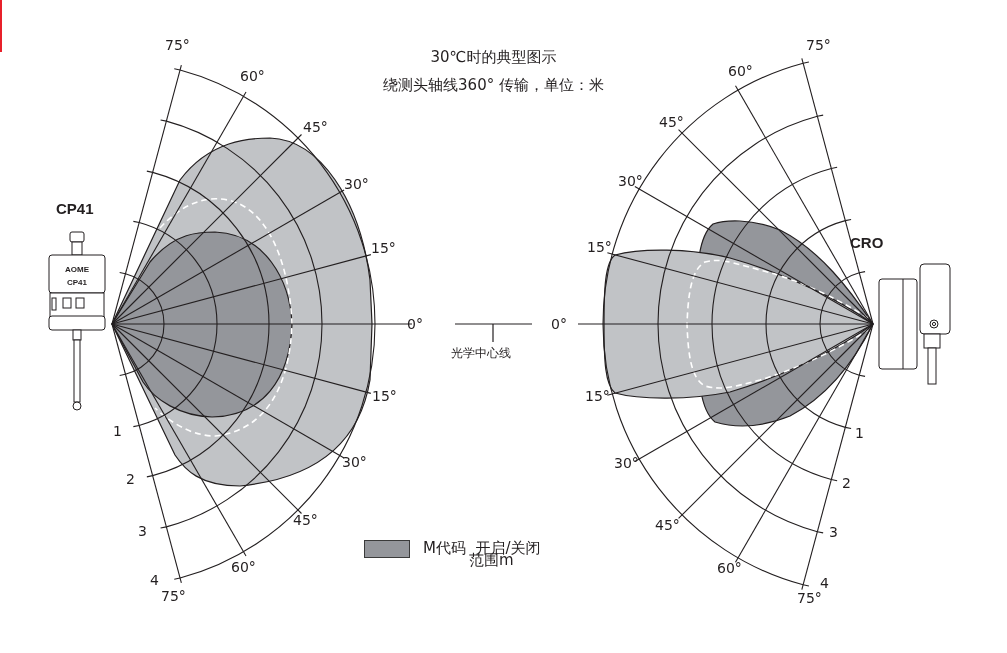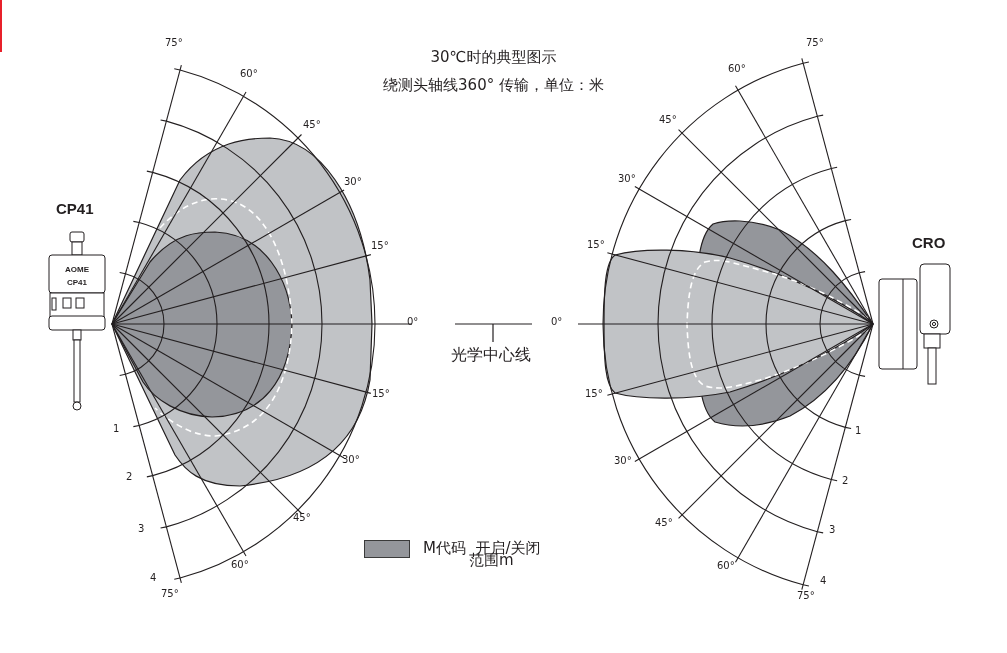--- a/index.html
+++ b/index.html
@@ -1,26 +1,26 @@
 <!DOCTYPE html>
 <html><head>
 <meta charset="utf-8">
 <style>
   html, body { margin:0; padding:0; background:#ffffff; }
   body { width:1007px; height:653px; position:relative; overflow:hidden;
          font-family:"DejaVu Sans","Liberation Sans",sans-serif; color:#231f20; }
   .red-bar { position:absolute; left:0; top:0; width:2px; height:52px; background:#e8202a; }
   svg#fig { position:absolute; left:0; top:0; }
   .title { position:absolute; left:0; width:1007px; text-align:center; font-size:15px; color:#231f20; }
-  .lbl { position:absolute; font-size:10px; color:#231f20; white-space:nowrap; line-height:1; }
+  .lbl { position:absolute; font-size:14px; color:#231f20; white-space:nowrap; line-height:1; }
   .dev-title { position:absolute; font-size:15px; font-weight:bold; font-family:"Liberation Sans",sans-serif; color:#231f20; }
   .legend-swatch { position:absolute; left:364px; top:540px; width:46px; height:18px; background:#94969b; border:1px solid #3a3a3a; box-sizing:border-box; }
   .legend-text { position:absolute; left:423px; top:539px; font-size:15px; }
   .legend-head { position:absolute; left:469px; top:512px; font-size:15px;margin-top:39px; }
-  .center-label { position:absolute; left:451px; top:345px; font-size:16px; }
+  .center-label { position:absolute; left:451px; top:345px; font-size:12px; }
 </style>
 </head>
 <body>
 
 <div class="red-bar"></div>
 
 <svg id="fig" width="1007" height="653" viewBox="0 0 1007 653">
 
   <g id="left-polar">
     <path id="L-light" fill="#c1c3c6" stroke="#231f20" stroke-width="1.2" d="M112,324 L180,180 C210,140 250,138 270,138 C320,140 360,200 370,280 L372,324 L370,380 C360,440 320,478 240,486 C200,486 185,470 175,455 Z"></path>
@@ -119,21 +119,21 @@
     <circle cx="934" cy="324" r="1.6"></circle>
     <rect x="924" y="334" width="16" height="14"></rect>
     <rect x="928" y="348" width="8" height="36"></rect>
   </g>
 </svg>
 
 <div class="title" style="top:48px; left:-10px;">30℃时的典型图示</div>
 <div class="title" style="top:76px; left:-10px;">绕测头轴线360° 传输，单位：米</div>
 
 <div class="dev-title" style="left:56px; top:200px;">CP41</div>
-<div class="dev-title" style="left:912px; top:234px;text-align:right;">CRO</div>
+<div class="dev-title" style="left:850px; top:234px;text-align:right;">CRO</div>
 
 <div class="lbl" style="left:165px; top:38px;">75°</div>
 <div class="lbl" style="left:240px; top:69px;">60°</div>
 <div class="lbl" style="left:303px; top:120px;">45°</div>
 <div class="lbl" style="left:344px; top:177px;">30°</div>
 <div class="lbl" style="left:371px; top:241px;">15°</div>
 <div class="lbl" style="left:407px; top:317px;">0°</div>
 <div class="lbl" style="left:372px; top:389px;">15°</div>
 <div class="lbl" style="left:342px; top:455px;">30°</div>
 <div class="lbl" style="left:293px; top:513px;">45°</div>

